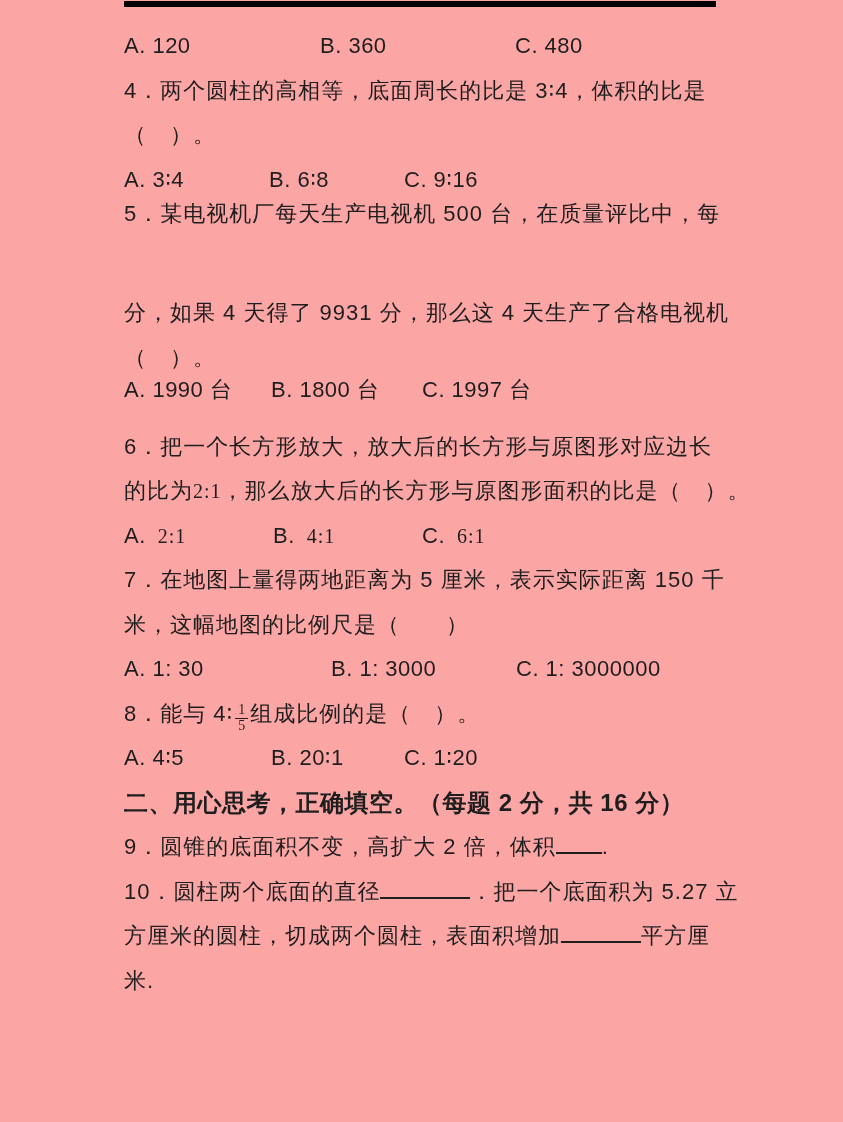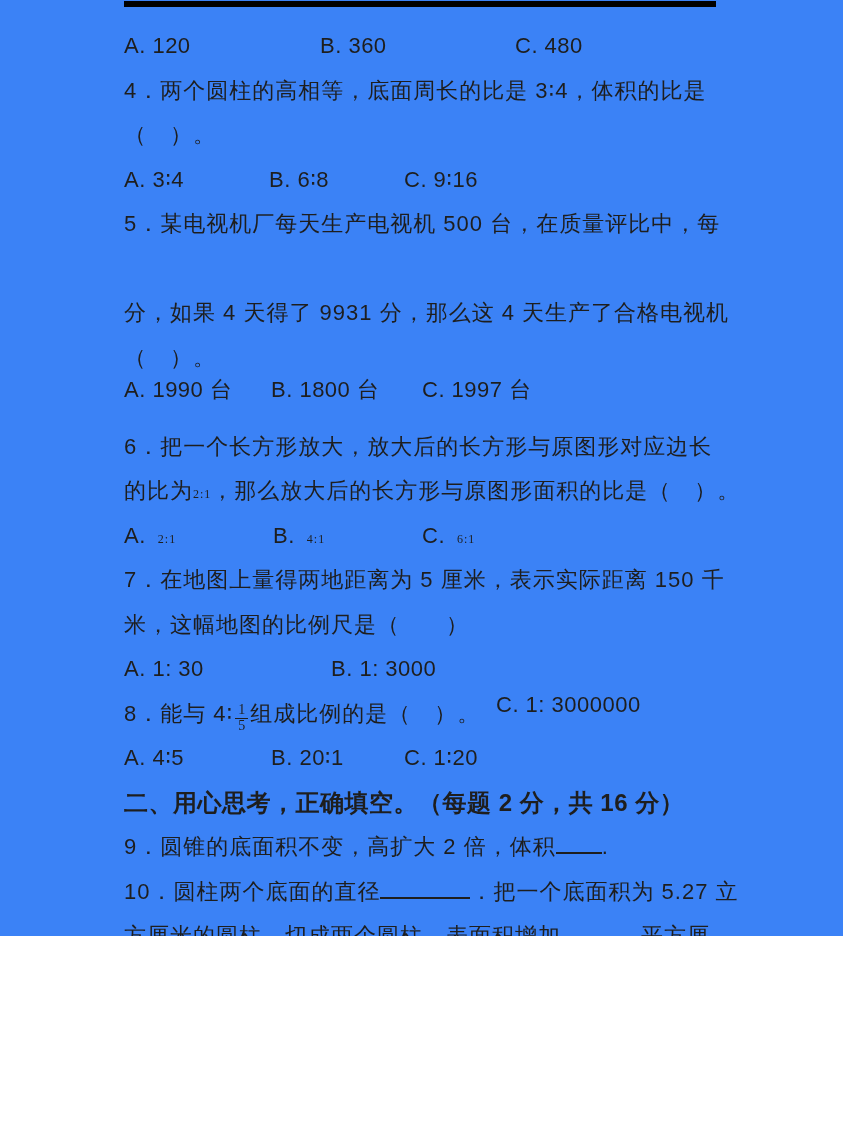--- a/index.html
+++ b/index.html
@@ -1,41 +1,41 @@
 <!DOCTYPE html>
 <html><head>
 <meta charset="utf-8">
 <style>
   html,body{margin:0;padding:0;background:#ffffff;}
   #exam-page{
     position:relative;
-    width:843px;height:936px;
-    background:#3b82f6;
+    width:843px;height:1122px;
+    background:#fca5a5;
     overflow:hidden;
     font-family:"Liberation Sans","DejaVu Sans",sans-serif;
     color:#1e1e1e;
   }
   .top-rule{
     position:absolute;left:124px;top:1px;width:592px;height:6px;
     background:#000000;
   }
   .line{
     position:absolute;left:124px;height:30px;line-height:30px;
     font-size:22px;white-space:pre;letter-spacing:1px;
   }
   .opts .opt{position:absolute;top:0;left:0;letter-spacing:0.5px;}
   .row-q3 .opt-b{left:196px;} .row-q3 .opt-c{left:391px;}
   .row-q4 .opt-b{left:145px;} .row-q4 .opt-c{left:280px;}
   .row-q5 .opt-b{left:147px;} .row-q5 .opt-c{left:298px;}
   .row-q6 .opt-b{left:149px;} .row-q6 .opt-c{left:298px;}
-  .row-q7 .opt-b{left:207px;} .row-q7 .opt-c{left:372px;margin-top:36px;}
+  .row-q7 .opt-b{left:207px;} .row-q7 .opt-c{left:392px;}
   .row-q8 .opt-b{left:147px;} .row-q8 .opt-c{left:280px;}
   .serif-small{
     font-family:"Liberation Serif","DejaVu Serif",serif;
-    font-size:12px;letter-spacing:1px;
+    font-size:20px;letter-spacing:1px;
   }
   .row-q6 .opt .val{margin-left:12px;}
   .heading{font-weight:bold;font-size:24px;letter-spacing:0.5px;}
   .frac{
     display:inline-block;text-align:center;vertical-align:-9px;
     font-family:"Liberation Serif","DejaVu Serif",serif;
     font-size:14px;line-height:1.05;letter-spacing:0;margin:0 2px;
   }
   .frac .num{display:block;border-bottom:1px solid #1e1e1e;padding:0 3px;}
   .frac .den{display:block;}
@@ -58,21 +58,21 @@
   </div>
 
   <div class="line" style="top:76px">4．两个圆柱的高相等，底面周长的比是 3∶4，体积的比是</div>
   <div class="line" style="top:120px">（　）。</div>
   <div class="line opts row-q4" style="top:165px">
     <span class="opt opt-a">A. 3∶4</span>
     <span class="opt opt-b">B. 6∶8</span>
     <span class="opt opt-c">C. 9∶16</span>
   </div>
 
-  <div class="line" style="top:209px">5．某电视机厂每天生产电视机 500 台，在质量评比中，每</div>
+  <div class="line" style="top:199px">5．某电视机厂每天生产电视机 500 台，在质量评比中，每</div>
   <div class="line" style="top:298px">分，如果 4 天得了 9931 分，那么这 4 天生产了合格电视机</div>
   <div class="line" style="top:343px">（　）。</div>
   <div class="line opts row-q5" style="top:375px">
     <span class="opt opt-a">A. 1990 台</span>
     <span class="opt opt-b">B. 1800 台</span>
     <span class="opt opt-c">C. 1997 台</span>
   </div>
 
   <div class="line" style="top:432px">6．把一个长方形放大，放大后的长方形与原图形对应边长</div>
   <div class="line" style="top:476px"><span>的比为</span><span class="serif-small">2:1</span><span>，那么放大后的长方形与原图形面积的比是（　）。</span></div>

